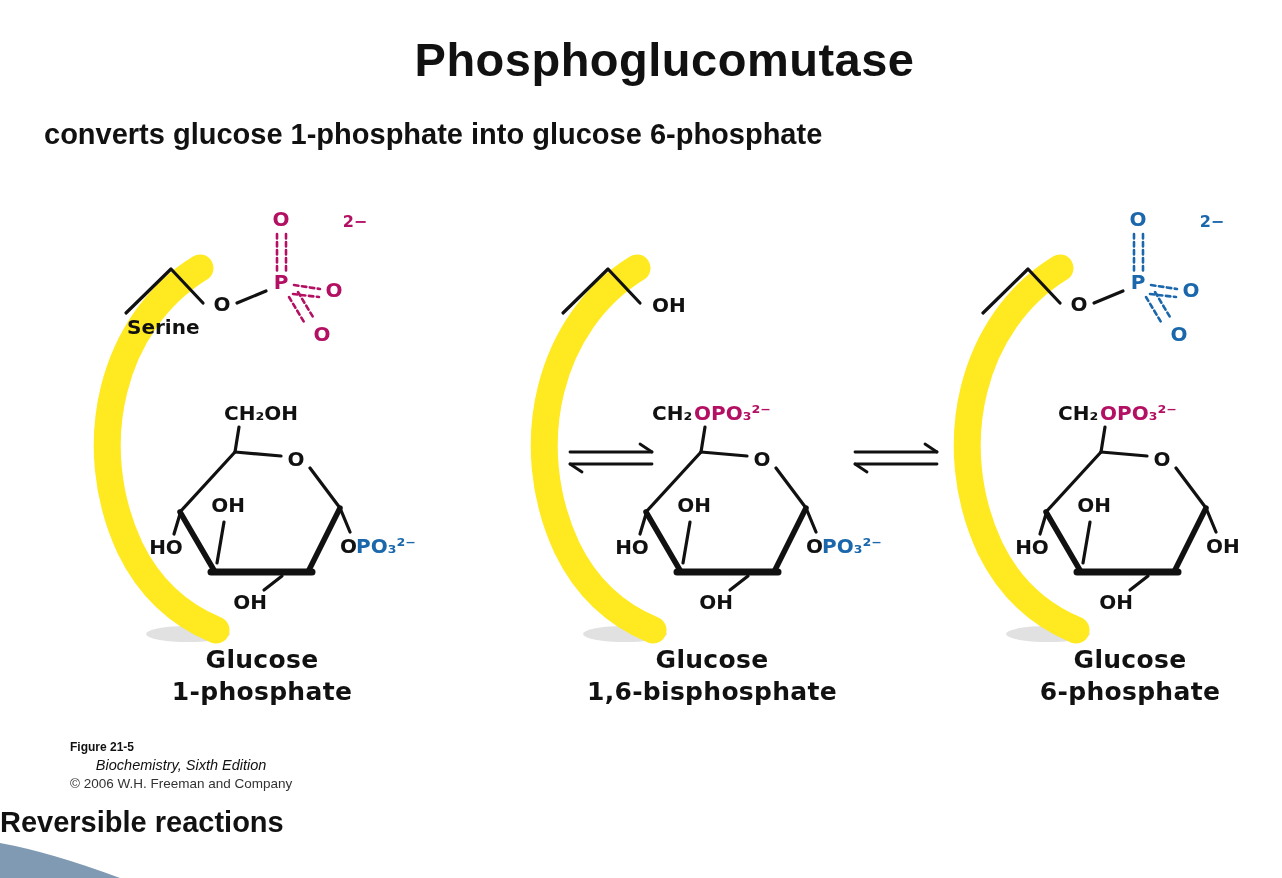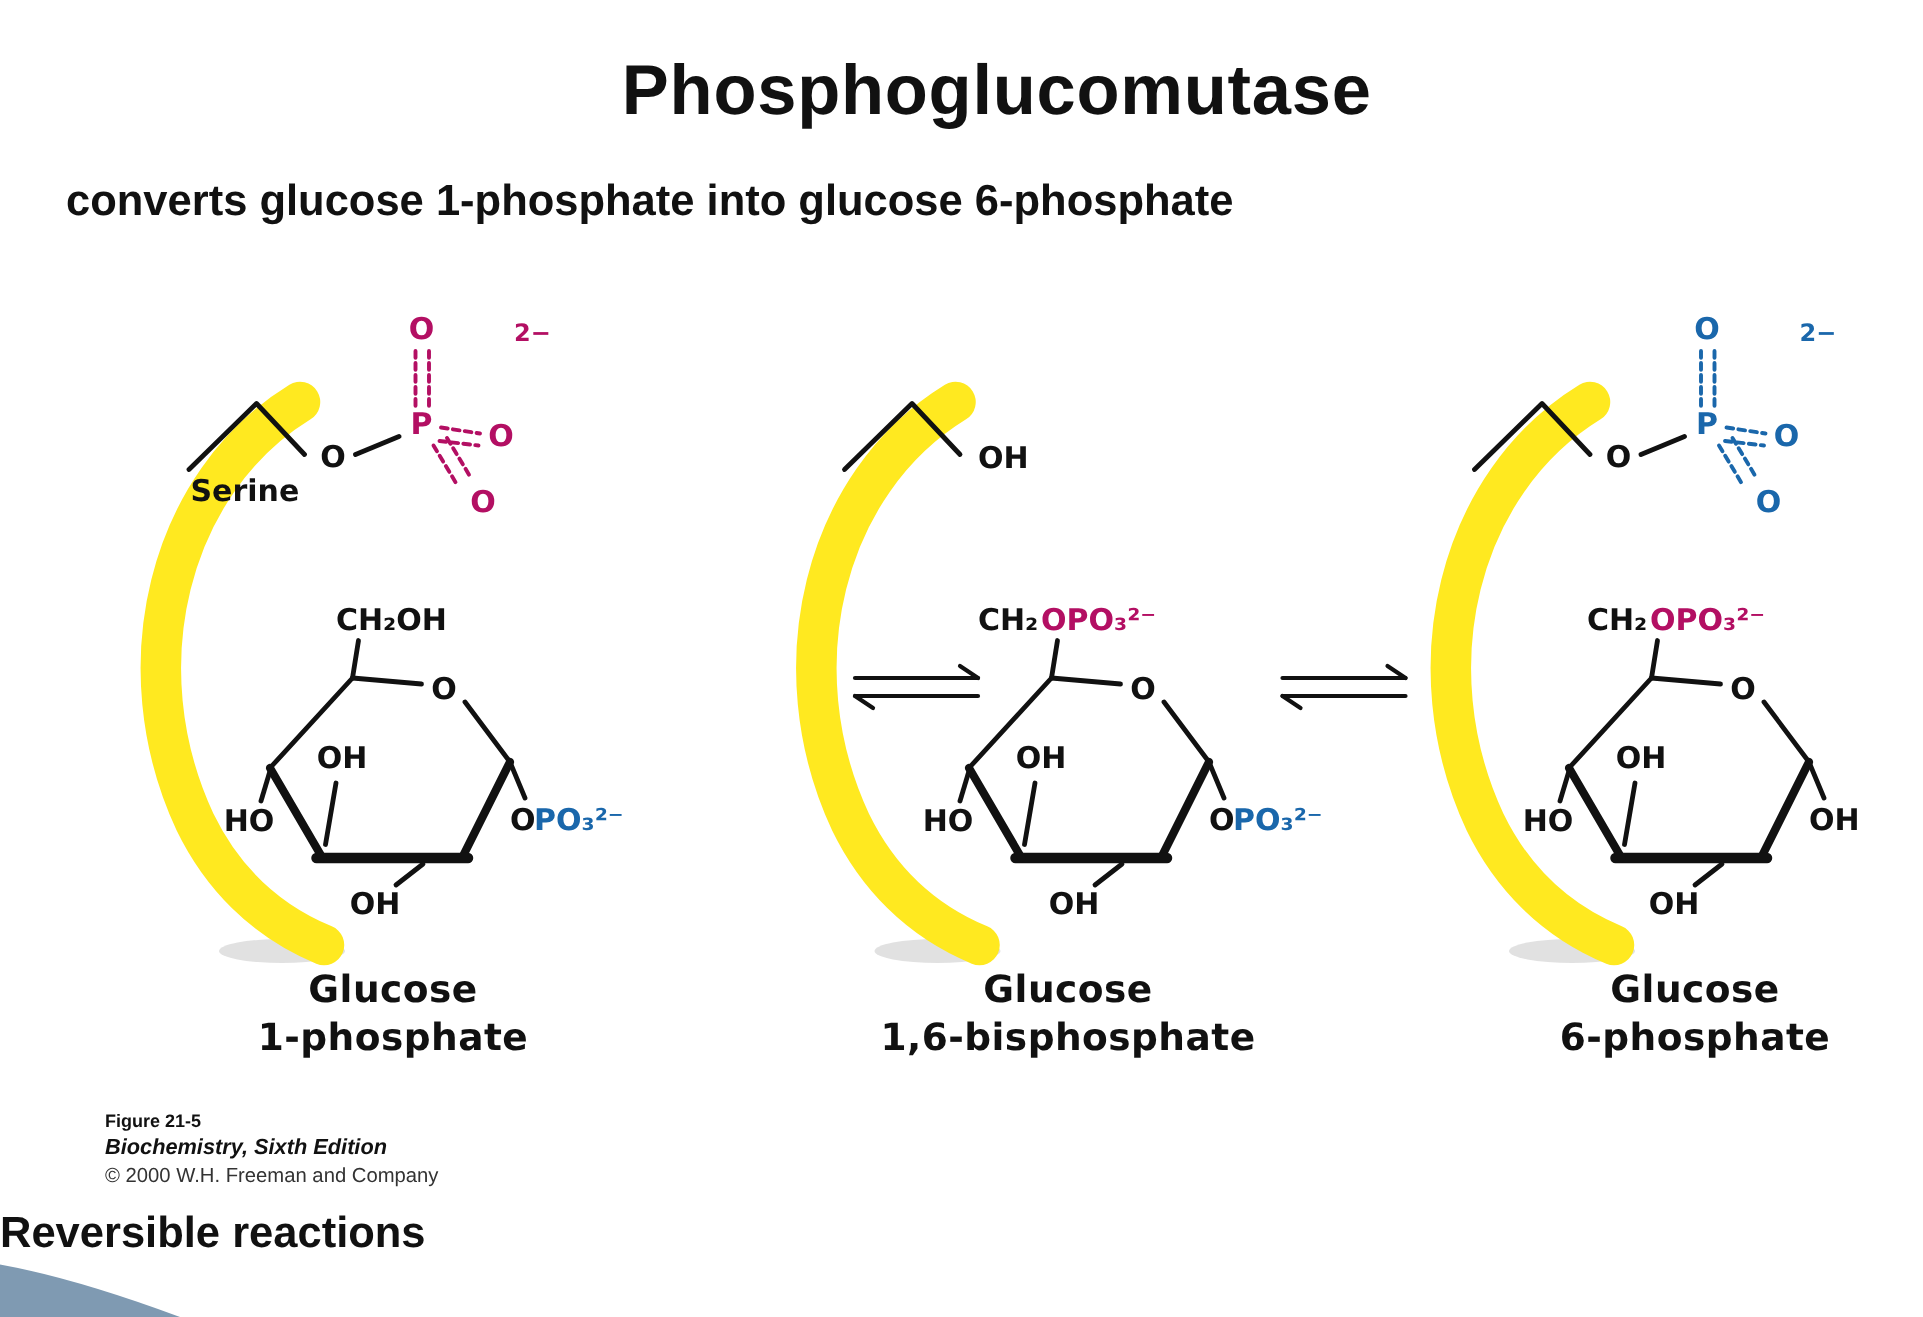--- a/index.html
+++ b/index.html
@@ -5,21 +5,21 @@
   html,body{margin:0;padding:0;background:#fff;}
   .slide{position:relative;width:1282px;height:878px;background:#ffffff;overflow:hidden;
          font-family:"Liberation Sans",sans-serif;color:#111;padding-left:47px;}
   .title{position:absolute;top:32px;left:0;right:0;text-align:center;
          font-size:47px;font-weight:bold;letter-spacing:.5px;}
   .subtitle{position:absolute;top:118px;left:0;right:0;text-align:left;
          font-size:29px;font-weight:bold;margin-left:44px;}
   .diagram{position:absolute;left:0;top:180px;width:1282px;height:560px;}
   .caption{position:absolute;left:70px;top:740px;line-height:1.32;}
   .cap1{font-size:12px;font-weight:bold;}
-  .cap2{font-size:14.5px;font-weight:bold;font-style:italic;}
+  .cap2{font-size:14.5px;font-weight:normal;font-style:italic;text-align:center;}
   .cap3{font-size:13.5px;color:#333;}
   .note{position:absolute;top:806px;left:0;right:0;
         font-size:29px;font-weight:bold;}
   .corner{position:absolute;left:0;bottom:0;}
   .corner-fill{fill:var(--corner-slate,#7f9ab2);}
 
   
   svg text{font-family:"DejaVu Sans","Liberation Sans",sans-serif;font-weight:bold;}
   .chem{font-size:20px;fill:#111;}
   .chem-sup{font-size:16px;}
@@ -173,21 +173,21 @@
       <text class="chem" x="1206" y="553">OH</text>
 
       <text class="mol" x="1130" y="668" text-anchor="middle">Glucose</text>
       <text class="mol" x="1130" y="700" text-anchor="middle">6-phosphate</text>
     </g>
   </svg>
 
   <div class="caption">
     <div class="cap1">Figure 21-5</div>
     <div class="cap2">Biochemistry, Sixth Edition</div>
-    <div class="cap3">© 2000 W.H. Freeman and Company</div>
+    <div class="cap3">© 2006 W.H. Freeman and Company</div>
   </div>
 
   <div class="note">Reversible reactions</div>
 
   <svg class="corner" width="120" height="40" viewBox="0 0 120 40">
     <path class="corner-fill" d="M 0 40 L 0 5 Q 50 14 120 40 Z"></path>
   </svg>
 
 </div>
 

